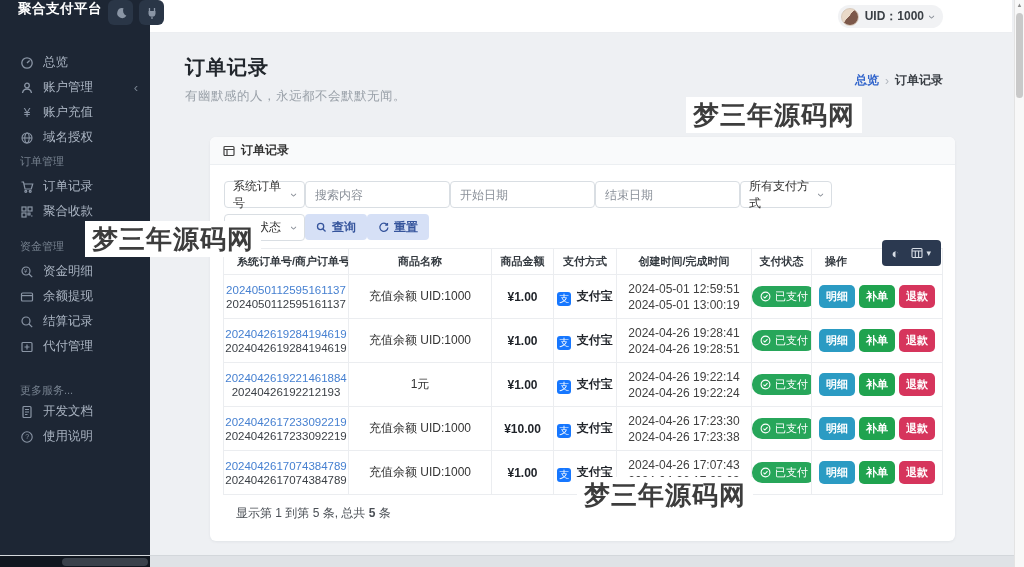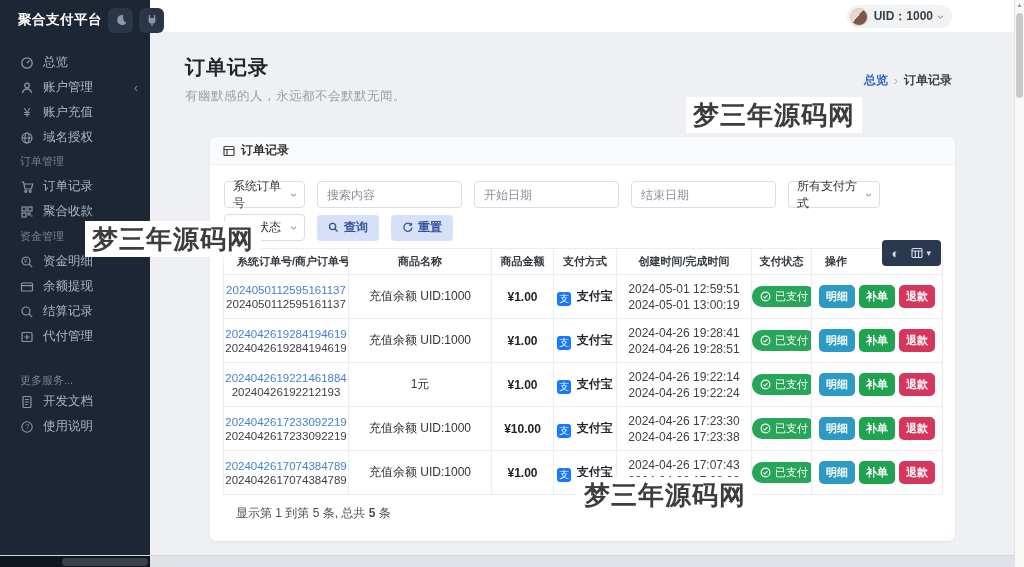--- a/index.html
+++ b/index.html
@@ -2,37 +2,37 @@
 <html><head>
 <meta charset="utf-8">
 <style>
   *{margin:0;padding:0;box-sizing:border-box}
   html,body{background:#cfd3d8}
   .screen{position:relative;width:1024px;height:567px;background:#eef0f3;overflow:hidden;
     font-family:"Liberation Sans",sans-serif;color:#333}
 
   
   .sidebar{position:absolute;left:0;top:0;width:150px;height:567px;background:#1d2634;z-index:5}
-  .sb-head{height:40px;display:flex;align-items:center;padding:0 10px 0 18px;gap:6px}
+  .sb-head{height:40px;display:flex;align-items:flex-start;padding:0 10px 0 18px;gap:6px}
   .sb-title{color:#fff;font-size:13.5px;font-weight:bold;letter-spacing:.5px;flex:1;white-space:nowrap}
   .sb-iconbtn{width:25px;height:25px;border:none;border-radius:6px;background:#2a3647;color:#cfd6df;
     display:flex;align-items:center;justify-content:center;cursor:pointer;flex:0 0 25px}
   .sb-nav{padding-top:10px}
   .sb-item{height:25px;display:flex;align-items:center;gap:9px;padding:0 12px 0 20px;
     color:#aab4c2;font-size:12.5px;cursor:pointer;white-space:nowrap}
   .sb-item .lbl{flex:1}
   .sb-section{padding:0 20px;height:18px;display:flex;align-items:center;color:#76818f;font-size:11px;white-space:nowrap}
   .ic{width:14px;height:14px;flex:0 0 14px;color:#8a95a5;display:flex;align-items:center;justify-content:center}
   .ic svg{width:14px;height:14px}
   .ic.txt{font-size:12px;line-height:14px;color:#8a95a5}
   .sb-chev{color:#76818f;font-size:13px}
-  .mt8{margin-top:8px}.mt2{margin-top:2px}.mt4{margin-top:4px}.mt12{margin-top:3px}.mt6{margin-top:22px}
-
-  
-  .main{position:absolute;left:150px;top:0;right:3px;height:567px}
+  .mt8{margin-top:8px}.mt2{margin-top:2px}.mt4{margin-top:4px}.mt12{margin-top:13px}.mt6{margin-top:22px}
+
+  
+  .main{position:absolute;left:150px;top:0;right:12px;height:567px}
   .topbar{position:absolute;left:0;top:0;right:0;height:33px;background:#fff;border-bottom:1px solid #eceef1}
   .uid-pill{position:absolute;right:69px;top:5px;height:23px;background:#f1f2f4;border-radius:13px;
     display:flex;align-items:center;gap:6px;padding:0 9px 0 3px;cursor:pointer}
   .avatar{width:18px;height:18px;border-radius:50%;background:linear-gradient(130deg,#e9d9c8 44%,#7c584a 45%);border:1px solid #d8cabb}
   .uid-txt{font-size:12px;font-weight:bold;color:#3a3f45}
   .rot90{display:inline-block;transform:rotate(90deg);color:#8a9099;font-size:12px;line-height:1}
 
   .page-head{position:absolute;left:35px;top:54px}
   .page-title{font-size:20px;font-weight:bold;color:#21262c;letter-spacing:1px}
   .page-sub{font-size:12.5px;color:#9aa1a9;margin-top:7px;letter-spacing:.5px}
@@ -41,21 +41,21 @@
   .bc-sep{color:#b3b8bf}
   .bc-cur{color:#3a3f45;font-weight:bold}
 
   
   .card{position:absolute;left:60px;top:137px;width:745px;height:404px;background:#fff;border-radius:6px;
     box-shadow:0 1px 3px rgba(20,30,50,.06)}
   .card-head{height:28px;display:flex;align-items:center;gap:6px;padding:0 13px;background:#f9fafb;
     border-bottom:1px solid #eceff2;border-radius:6px 6px 0 0;font-size:12px;font-weight:bold;color:#333}
   .card-head svg{width:12px;height:12px;color:#444}
   .filters{position:relative;padding:16px 14px 0}
-  .f-row{display:flex;gap:12px;align-items:center}
+  .f-row{display:flex;gap:0;align-items:flex-start}
   .f-row.second{margin-top:6px}
   .select{height:27px;border:1px solid #d9dee3;border-radius:4px;background:#fff;display:flex;align-items:center;
     justify-content:space-between;padding:0 8px;font-size:12px;color:#333;cursor:pointer}
   .inp{height:27px;border:1px solid #d9dee3;border-radius:4px;background:#fff;padding:0 9px;font-size:12px;color:#333;
     font-family:"Liberation Sans",sans-serif;outline:none}
   .inp::placeholder{color:#8a9099}
   .w80{width:81px}.w145{width:145px}.w91{width:92px}
   .btn-soft{height:26px;border:none;border-radius:4px;background:#d6e0f6;color:#35549c;font-weight:bold;
     font-size:12px;display:flex;align-items:center;gap:5px;padding:0 11px;cursor:pointer;font-family:"Liberation Sans",sans-serif}
   .btn-soft svg{width:11px;height:11px}

